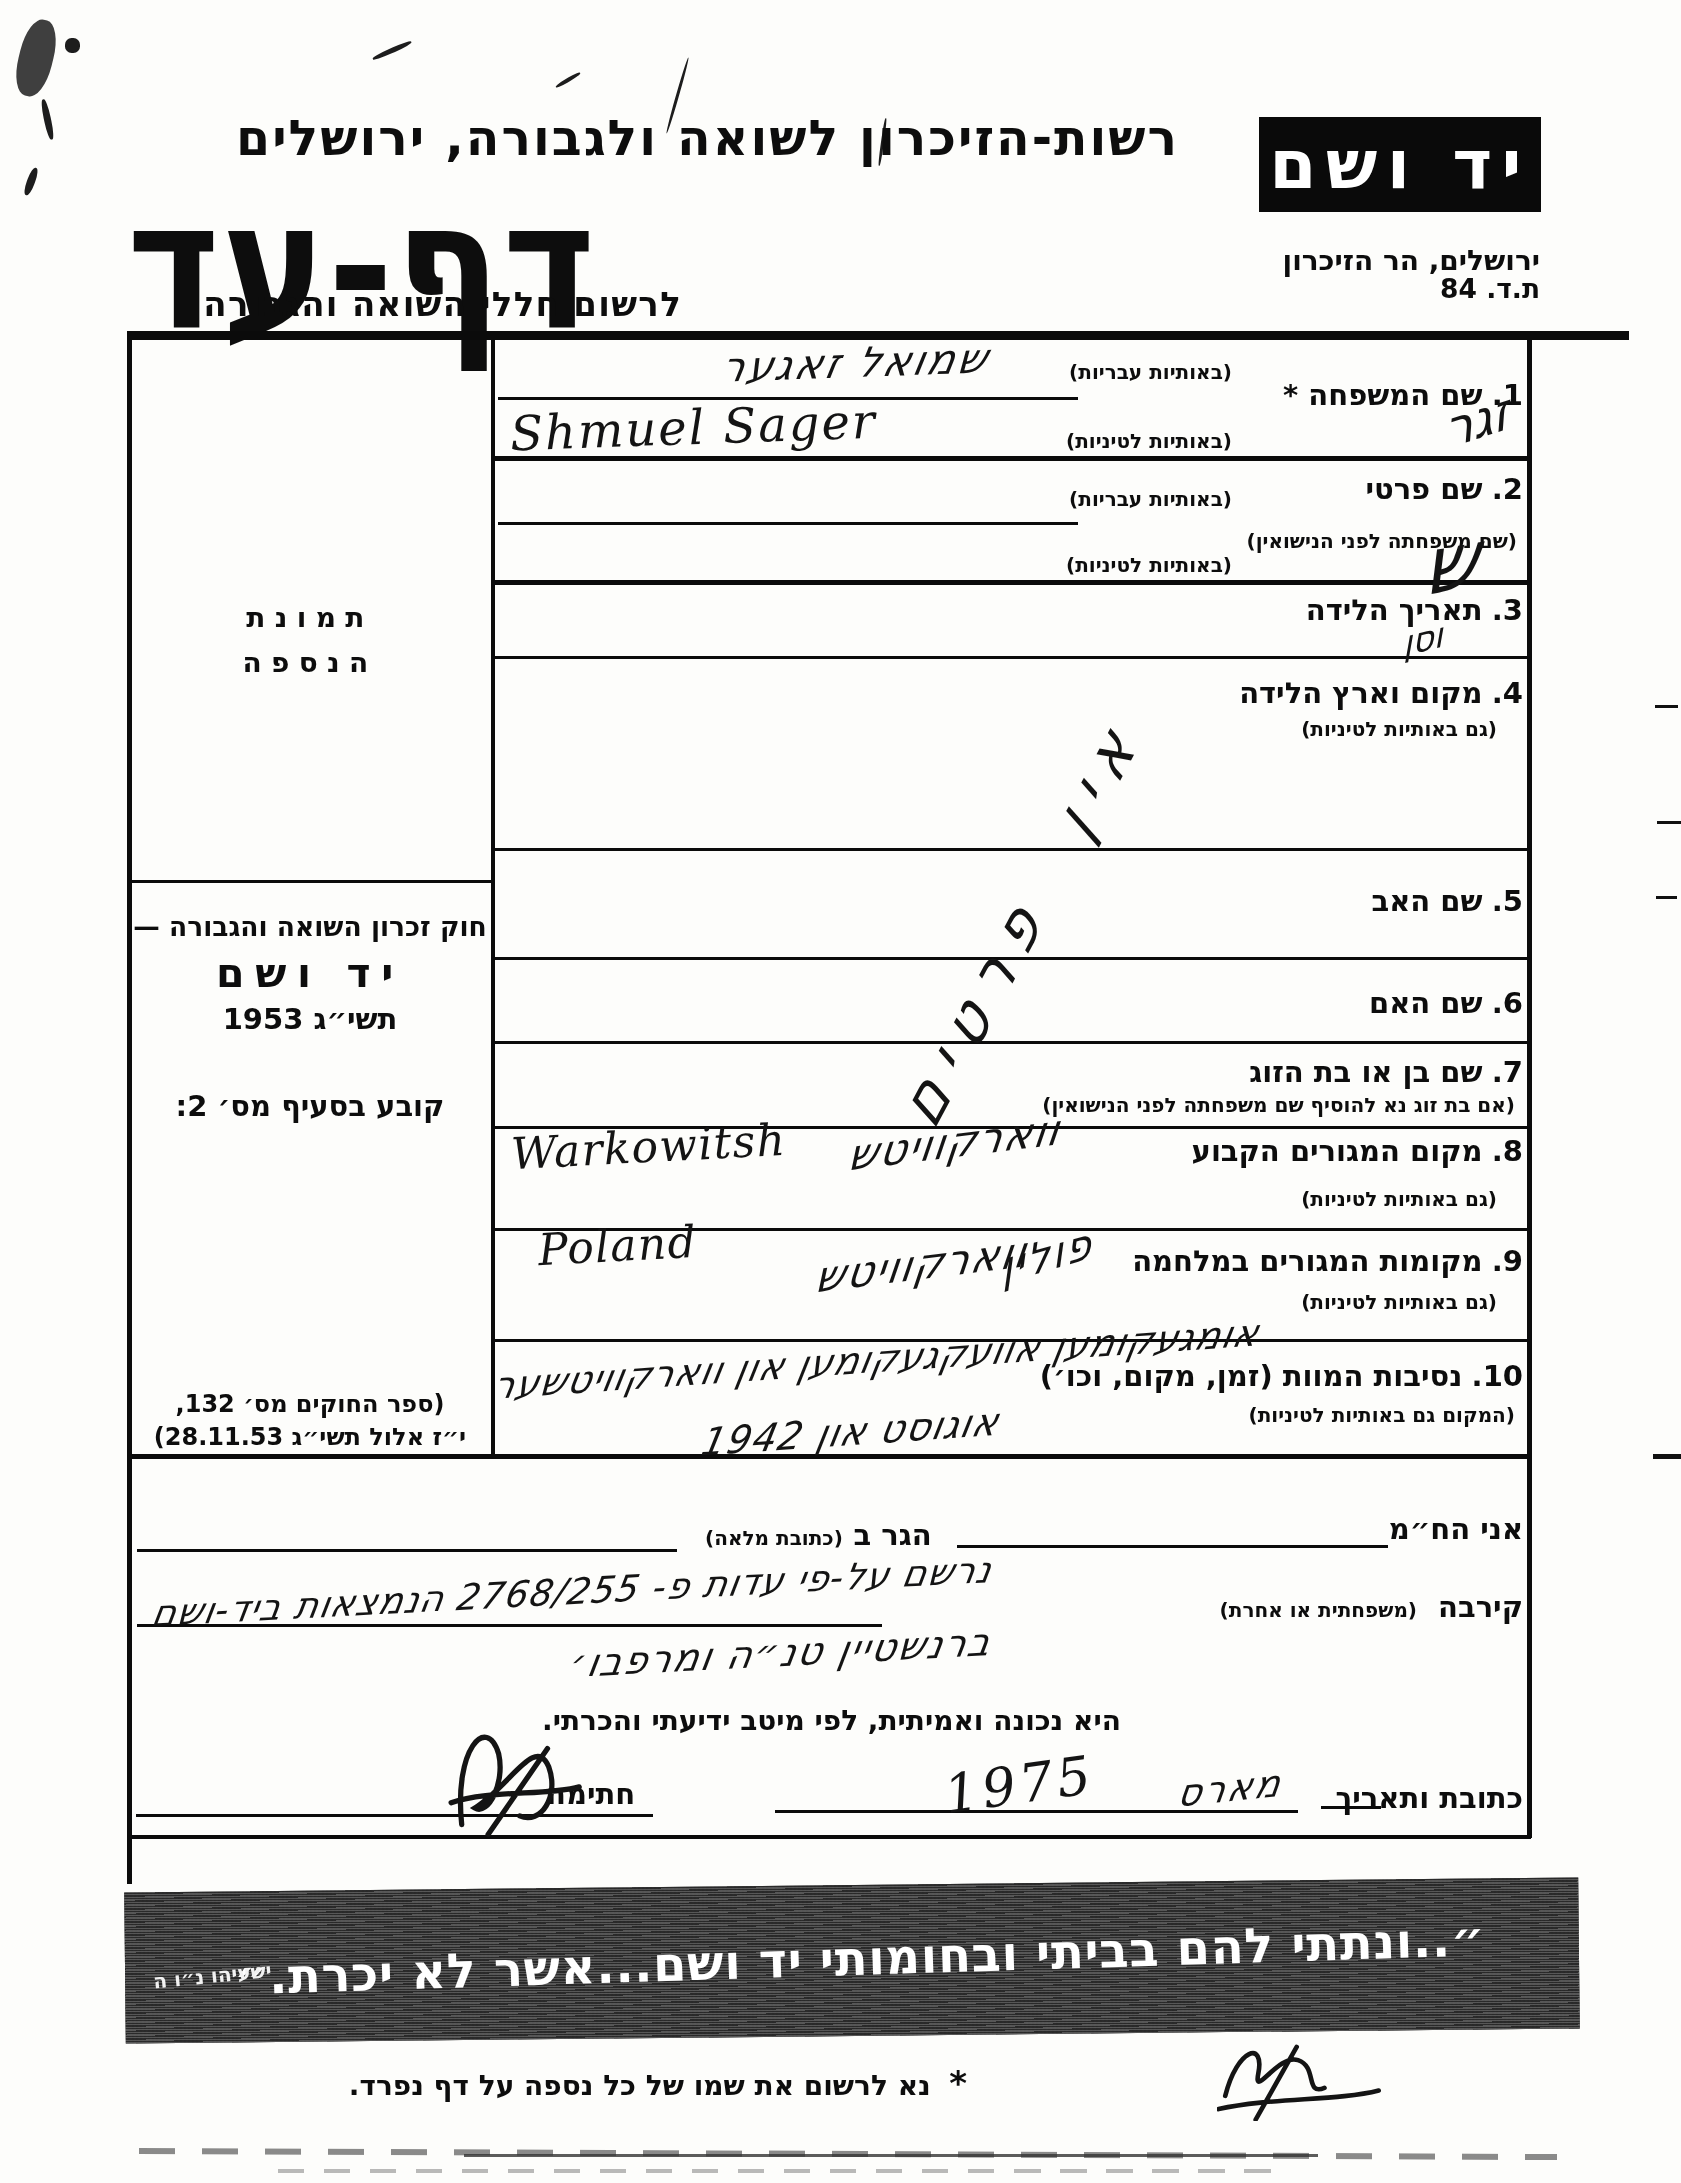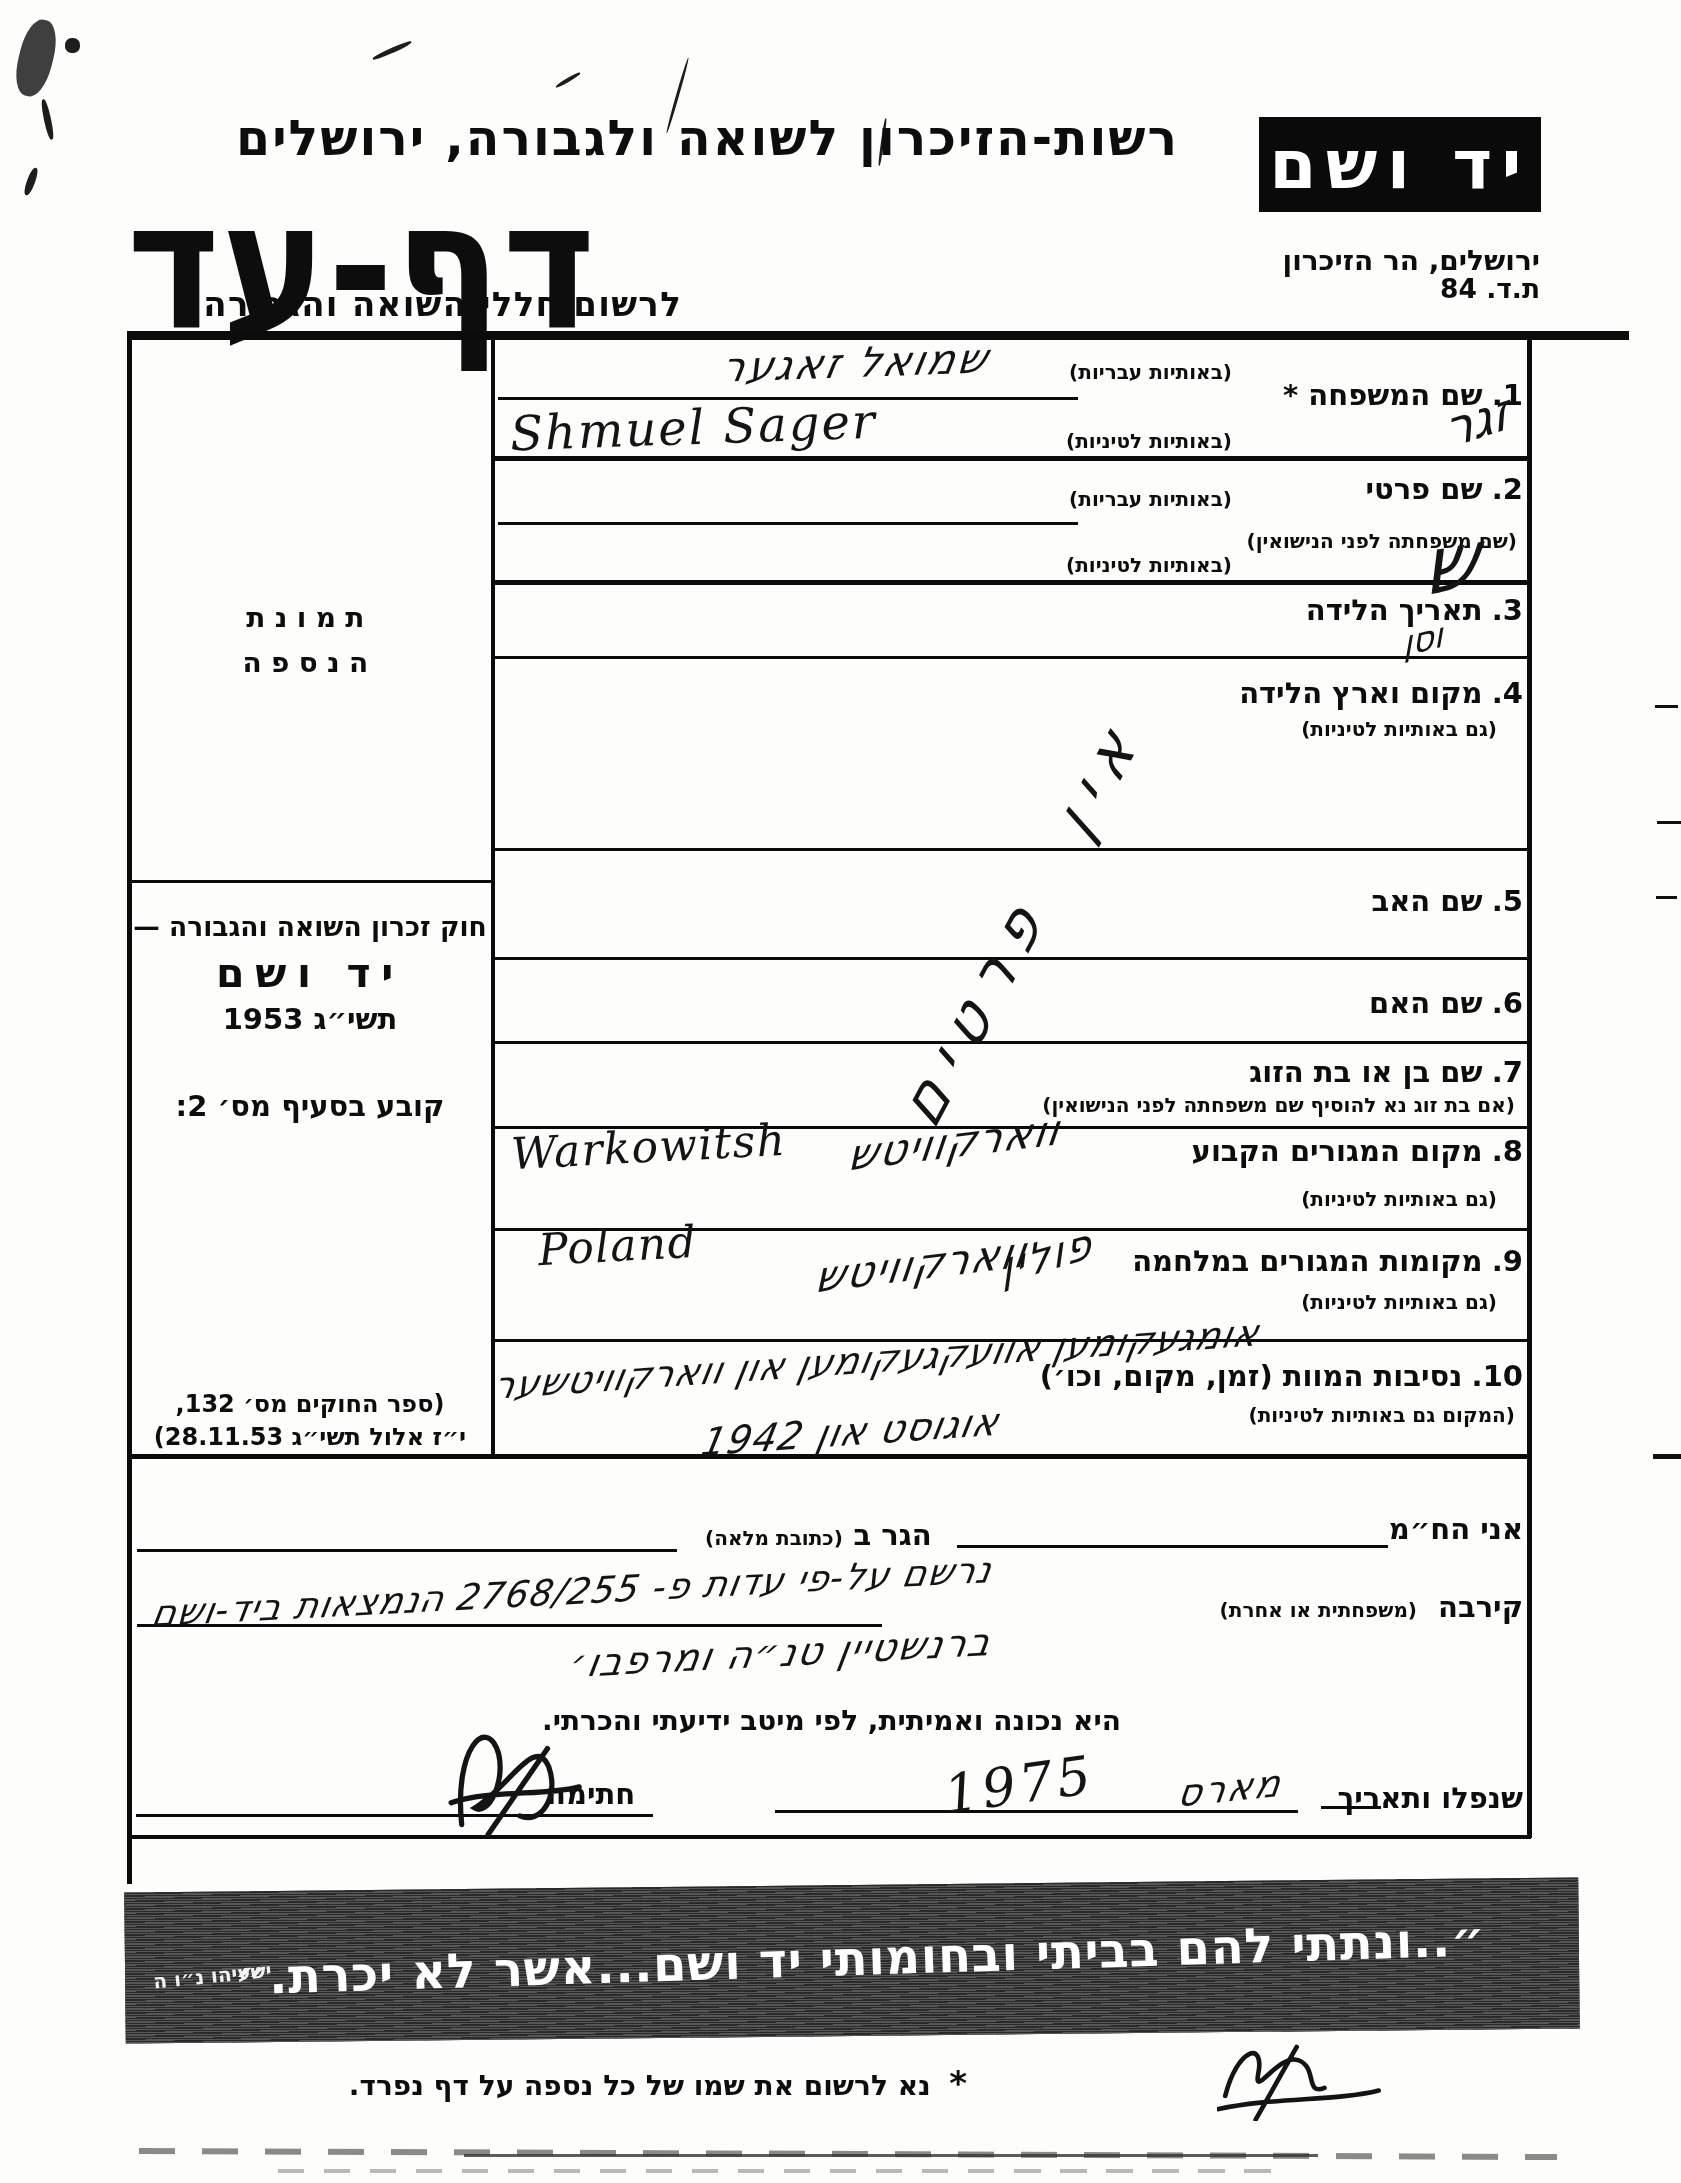--- a/index.html
+++ b/index.html
@@ -173,21 +173,21 @@
 
   <div class="abs lbl" style="right:158px;top:1590px;">קירבה</div>
   <div class="sub abs" style="right:264px;top:1598px;">(משפחתית או אחרת)</div>
   <div class="line" style="left:137px;top:1624px;width:745px;"></div>
 
   <div class="hand hand-he" style="left:152px;top:1571px;font-size:36px;letter-spacing:1.3px;transform:rotate(-3deg) skewX(-14deg);">נרשם על-פי עדות פ- 2768/255 הנמצאות ביד-ושם</div>
   <div class="hand hand-he" style="left:570px;top:1631px;font-size:38px;letter-spacing:2px;transform:rotate(-3deg) skewX(-14deg);">ברנשטיין טנ״ה ומרפבו׳</div>
 
   <div class="abs" style="left:510px;top:1704px;width:643px;text-align:center;font-size:28px;font-weight:600;white-space:nowrap;">היא נכונה ואמיתית, לפי מיטב ידיעתי והכרתי.</div>
 
-  <div class="abs lbl" style="right:158px;top:1781px;">שנפלו ותאריך</div>
+  <div class="abs lbl" style="right:158px;top:1781px;">כתובת ותאריך</div>
   <div class="line" style="left:1321px;top:1806px;width:60px;"></div>
   <div class="line" style="left:775px;top:1810px;width:523px;"></div>
   <div class="hand hand-he" style="left:1178px;top:1767px;font-size:37px;letter-spacing:2.6px;transform:rotate(-6deg) skewX(-16deg);">מארס</div>
   <div class="hand hand-lat" style="left:944px;top:1754px;font-size:53px;letter-spacing:4px;transform:rotate(-8deg);">1975</div>
 
   <div class="abs lbl" style="left:546px;top:1777px;">חתימה</div>
   <div class="line" style="left:136px;top:1814px;width:517px;"></div>
   <svg class="abs" viewBox="0 0 200 200" style="left:445px;top:1709px;width:139px;height:132px;">
     <path d="M20,175 C8,60 58,8 76,68 C86,112 60,162 40,150 C92,118 132,38 152,88 C168,132 140,176 108,162 M4,142 C60,122 150,132 198,118 M60,190 L150,60" fill="none" stroke="#141414" stroke-width="8" stroke-linecap="round"></path>
   </svg>

